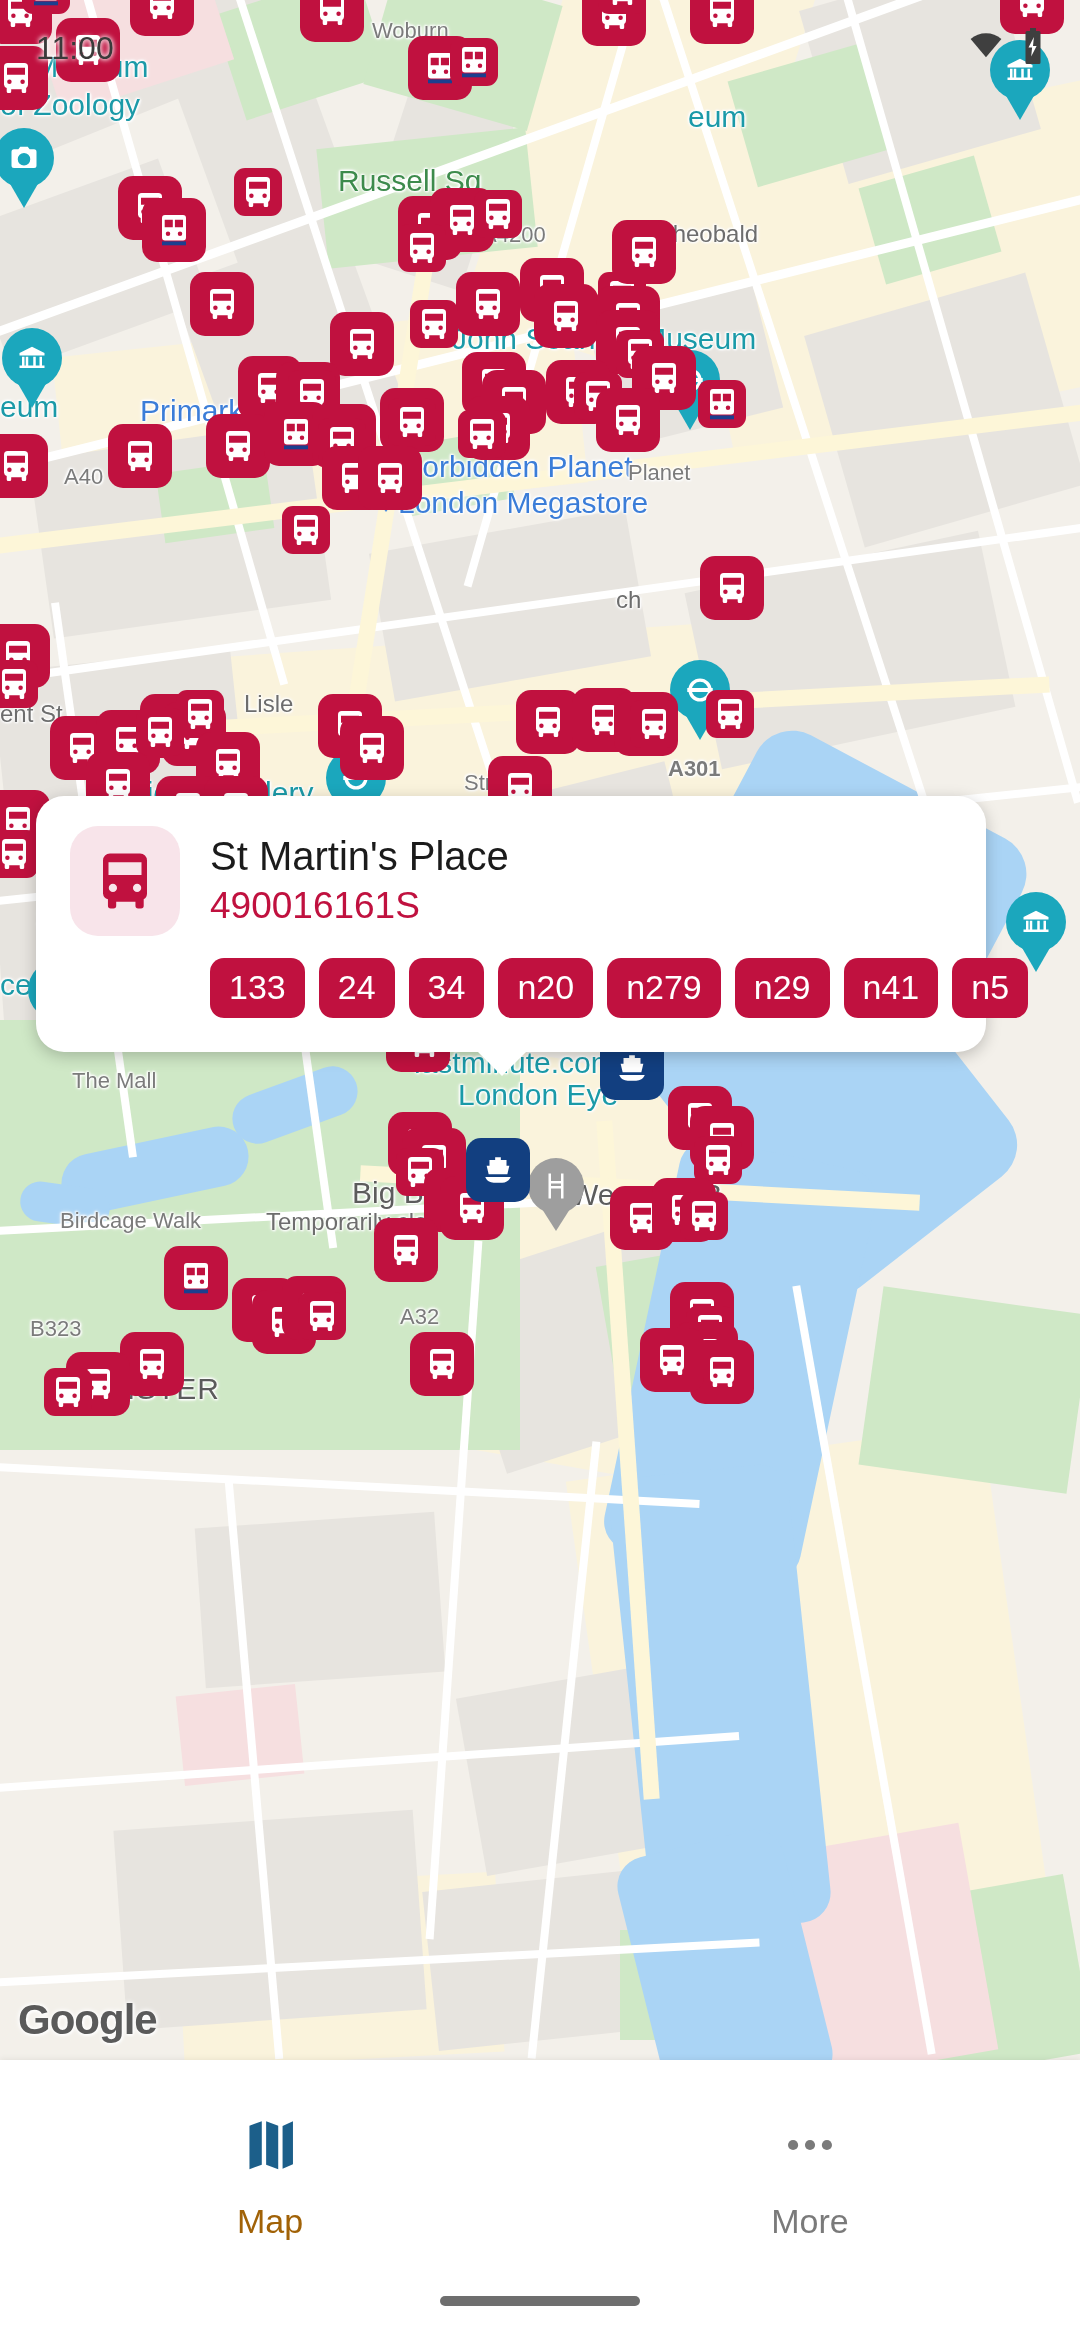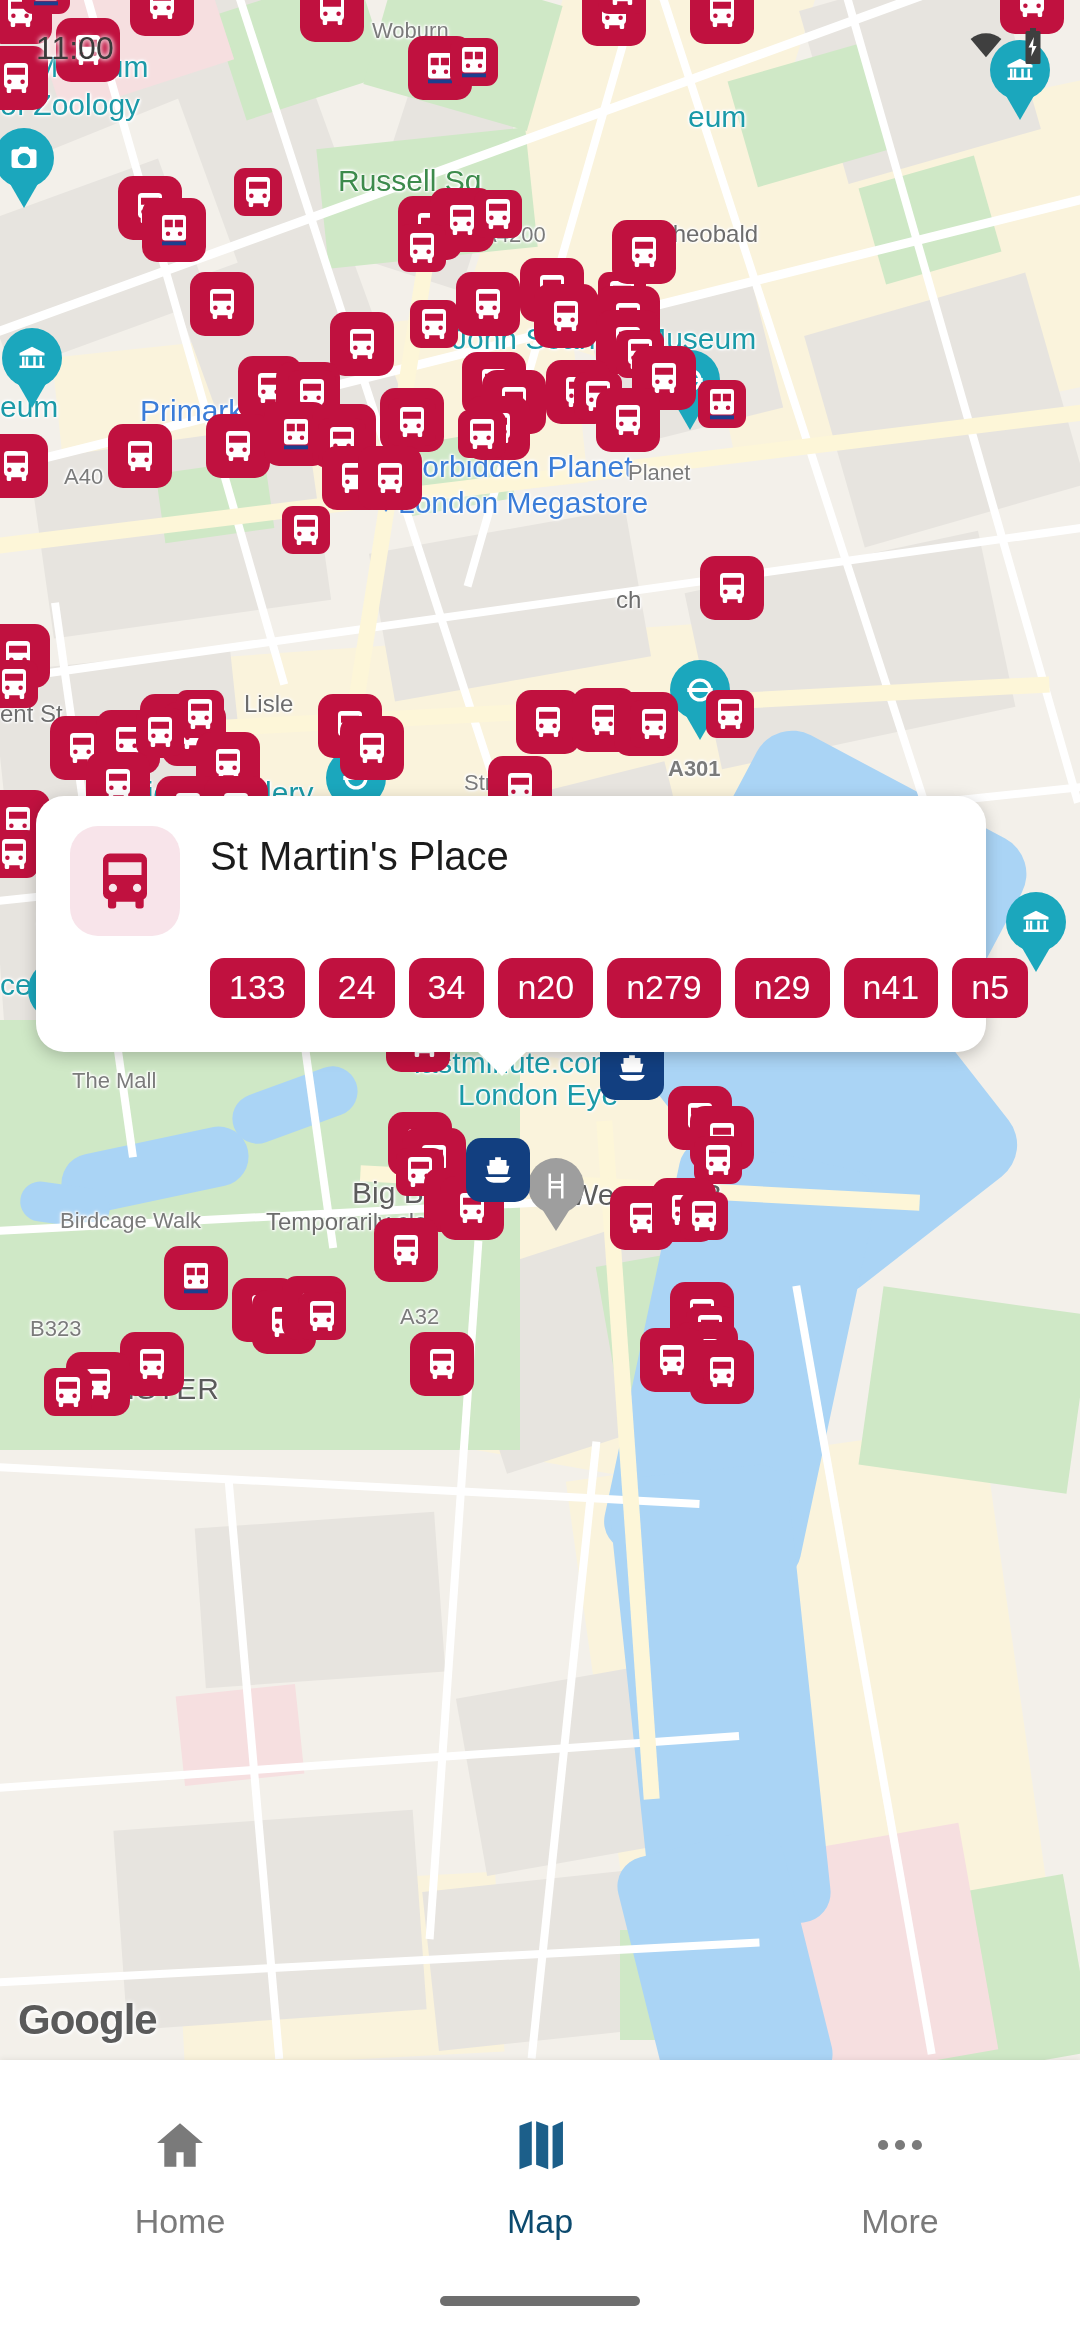--- a/index.html
+++ b/index.html
@@ -90,21 +90,21 @@
       font-size: 42px; font-weight: bold; color: #5a5a5a;
       text-shadow: 0 0 4px #fff, 0 0 6px #fff, 1px 1px 3px #fff; letter-spacing: -1px; }
 
   
   #bottomnav { position: absolute; left: 0; bottom: 0; width: 1080px; height: 280px;
       background: #ffffff; display: flex; align-items: flex-start; z-index: 50;
       box-shadow: 0 -1px 6px rgba(0,0,0,.07); }
   .navitem { flex: 1; display: flex; flex-direction: column; align-items: center;
       padding-top: 56px; gap: 24px; }
   .navlabel { font-size: 34px; color: #7a7a7a; }
-  .navitem.active .navlabel { color: #0c4a6e; }
+  .navitem.active .navlabel { color: #a16207; }
   #homeindicator { position: absolute; left: 50%; transform: translateX(-50%);
       bottom: 34px; width: 200px; height: 10px; border-radius: 5px; background: #6e6e6e; z-index: 55; }
 </style>
 </head>
 <body>
 
 <div id="screen">
 
   <div id="map">
 
@@ -965,44 +965,37 @@
 
   <div id="card">
     <div id="cardtop">
       <div id="cardicon">
         <svg width="66" height="66" viewBox="0 0 24 24" fill="#c0113f">
           <path d="M6.5 2h11A2.5 2.5 0 0 1 20 4.5v12a2.5 2.5 0 0 1-1.2 2.14V21a1 1 0 0 1-1 1h-1a1 1 0 0 1-1-1v-1.5h-7V21a1 1 0 0 1-1 1h-1a1 1 0 0 1-1-1v-2.36A2.5 2.5 0 0 1 4 16.5v-12A2.5 2.5 0 0 1 6.5 2zM6 5.2v4.6h12V5.2H6zM7.6 13a1.5 1.5 0 1 0 0 3 1.5 1.5 0 0 0 0-3zm8.8 0a1.5 1.5 0 1 0 0 3 1.5 1.5 0 0 0 0-3z"></path>
         </svg>
       </div>
       <div id="cardtext">
         <div id="stopname">St Martin's Place</div>
+        <div id="stopcode">490016161S</div>
       </div>
     </div>
     <div id="routes">
         <div class="route">133</div>
         <div class="route">24</div>
         <div class="route">34</div>
         <div class="route">n20</div>
         <div class="route">n279</div>
         <div class="route">n29</div>
         <div class="route">n41</div>
         <div class="route">n5</div>
       </div>
     <div id="cardtail"></div>
   </div>
 
   <div id="bottomnav">
-    <div class="navitem">
-      <span>
-        <svg width="58" height="58" viewBox="0 0 24 24" fill="#7a7a7a">
-            <path d="M12 3L2.5 11.2h3V21h5v-6h3v6h5v-9.8h3L12 3z"></path>
-          </svg>
-      </span>
-      <span class="navlabel">Home</span>
-    </div>
     <div class="navitem active">
       <span>
         <svg width="58" height="58" viewBox="0 0 24 24" fill="#1c5f8a">
             <path d="M8.6 2.2L3.5 4v18l5.1-1.8V2.2zm1.8 0v18L15.4 22V4L10.4 2.2zm6.8 1.9v17.7L21.5 20V2.2l-4.3 1.9z"></path>
           </svg>
       </span>
       <span class="navlabel">Map</span>
     </div>
     <div class="navitem">
       <span>

